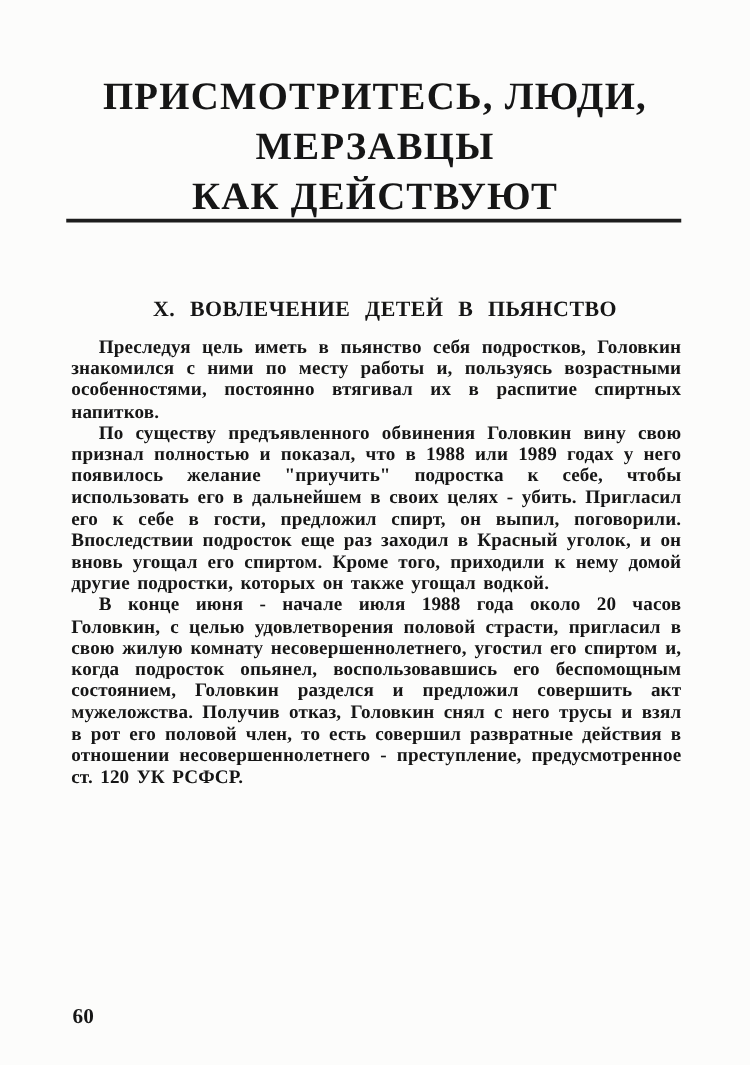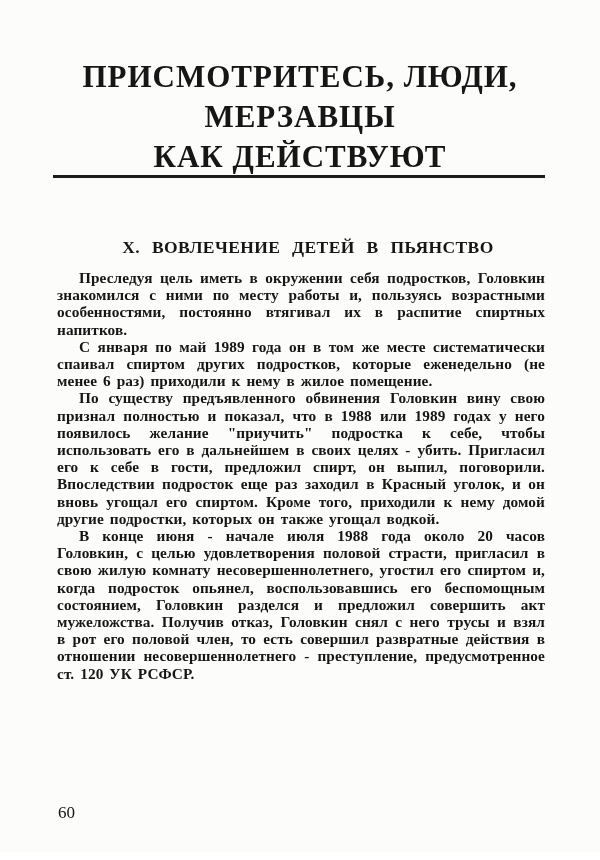--- a/index.html
+++ b/index.html
@@ -66,40 +66,39 @@
   }
   .body-text p {
     margin: 0;
     text-indent: 22px;
   }
   .page-number {
     position: absolute;
     top: 803px;
     left: 58px;
     font-size: 17px;
-    font-weight: normal;
+    font-weight: bold;
   }
 </style>
 </head>
 <body>
 
 <div class="page">
 
   <h1 class="chapter-title">
     <span>ПРИСМОТРИТЕСЬ, ЛЮДИ,</span>
     <span>МЕРЗАВЦЫ</span>
     <span>КАК ДЕЙСТВУЮТ</span>
   </h1>
 
   <div class="title-rule"></div>
 
   <h2 class="section-heading">X. ВОВЛЕЧЕНИЕ ДЕТЕЙ В ПЬЯНСТВО</h2>
 
   <div class="body-text">
-    <p>Преследуя цель иметь в окружении себя подростков, Головкин знакомился с ними по месту работы и, пользуясь возрастными особенностями, постоянно втягивал их в распитие спиртных напитков.</p>
-    <p>С января по май 1989 года он в том же месте систематически спаивал спиртом других подростков, которые еженедельно (не менее 6 раз) приходили к нему в жилое помещение.</p>
+    <p>Преследуя цель иметь в пьянство себя подростков, Головкин знакомился с ними по месту работы и, пользуясь возрастными особенностями, постоянно втягивал их в распитие спиртных напитков.</p>
     <p>По существу предъявленного обвинения Головкин вину свою признал полностью и показал, что в 1988 или 1989 годах у него появилось желание "приучить" подростка к себе, чтобы использовать его в дальнейшем в своих целях - убить. Пригласил его к себе в гости, предложил спирт, он выпил, поговорили. Впоследствии подросток еще раз заходил в Красный уголок, и он вновь угощал его спиртом. Кроме того, приходили к нему домой другие подростки, которых он также угощал водкой.</p>
     <p>В конце июня - начале июля 1988 года около 20 часов Головкин, с целью удовлетворения половой страсти, пригласил в свою жилую комнату несовершеннолетнего, угостил его спиртом и, когда подросток опьянел, воспользовавшись его беспомощным состоянием, Головкин разделся и предложил совершить акт мужеложства. Получив отказ, Головкин снял с него трусы и взял в рот его половой член, то есть совершил развратные действия в отношении несовершеннолетнего - преступление, предусмотренное ст. 120 УК РСФСР.</p>
   </div>
 
   <div class="page-number">60</div>
 
 </div>
 
 </body></html>

